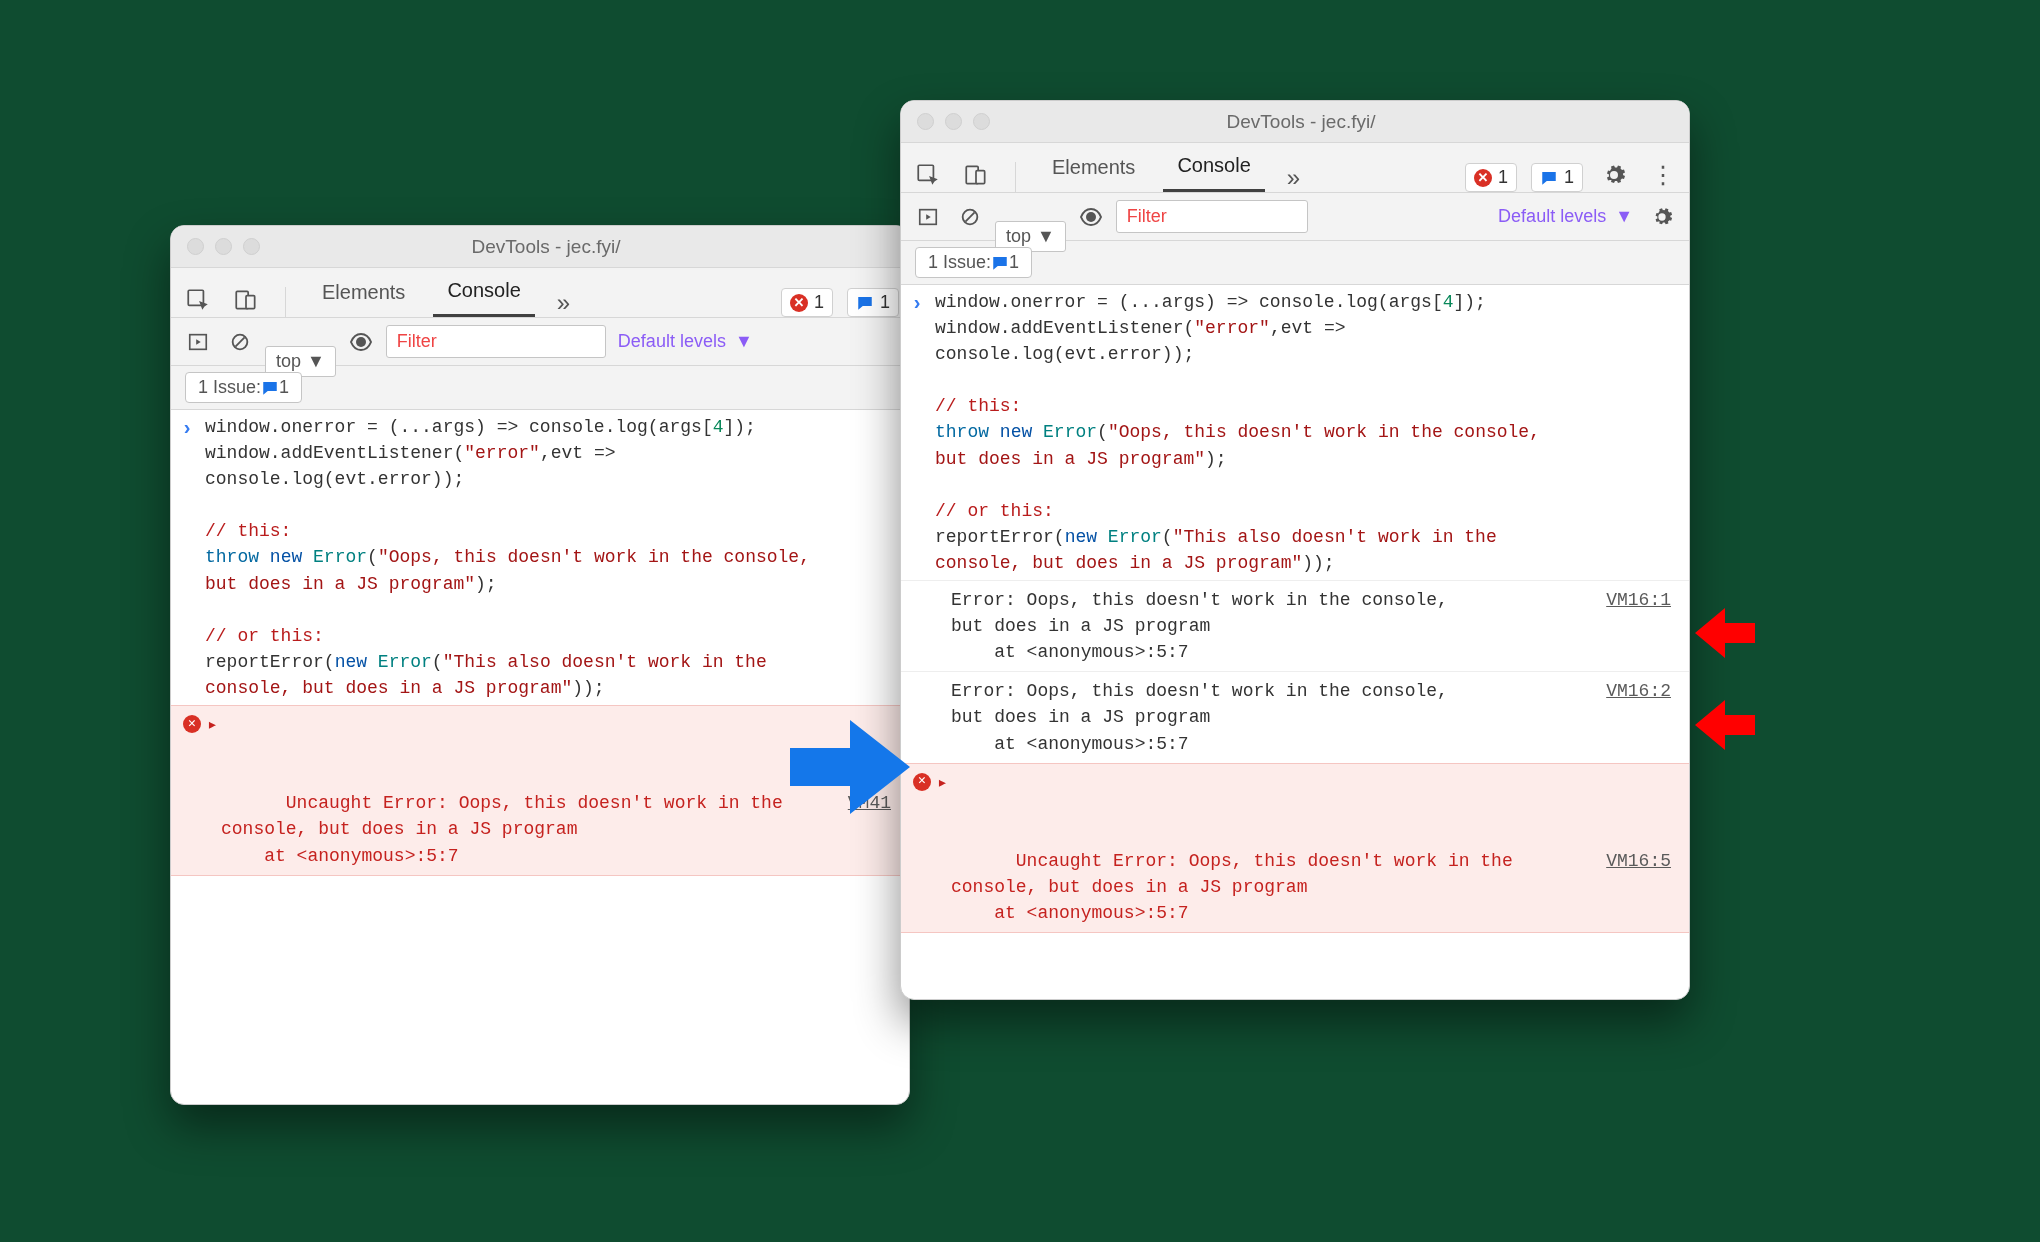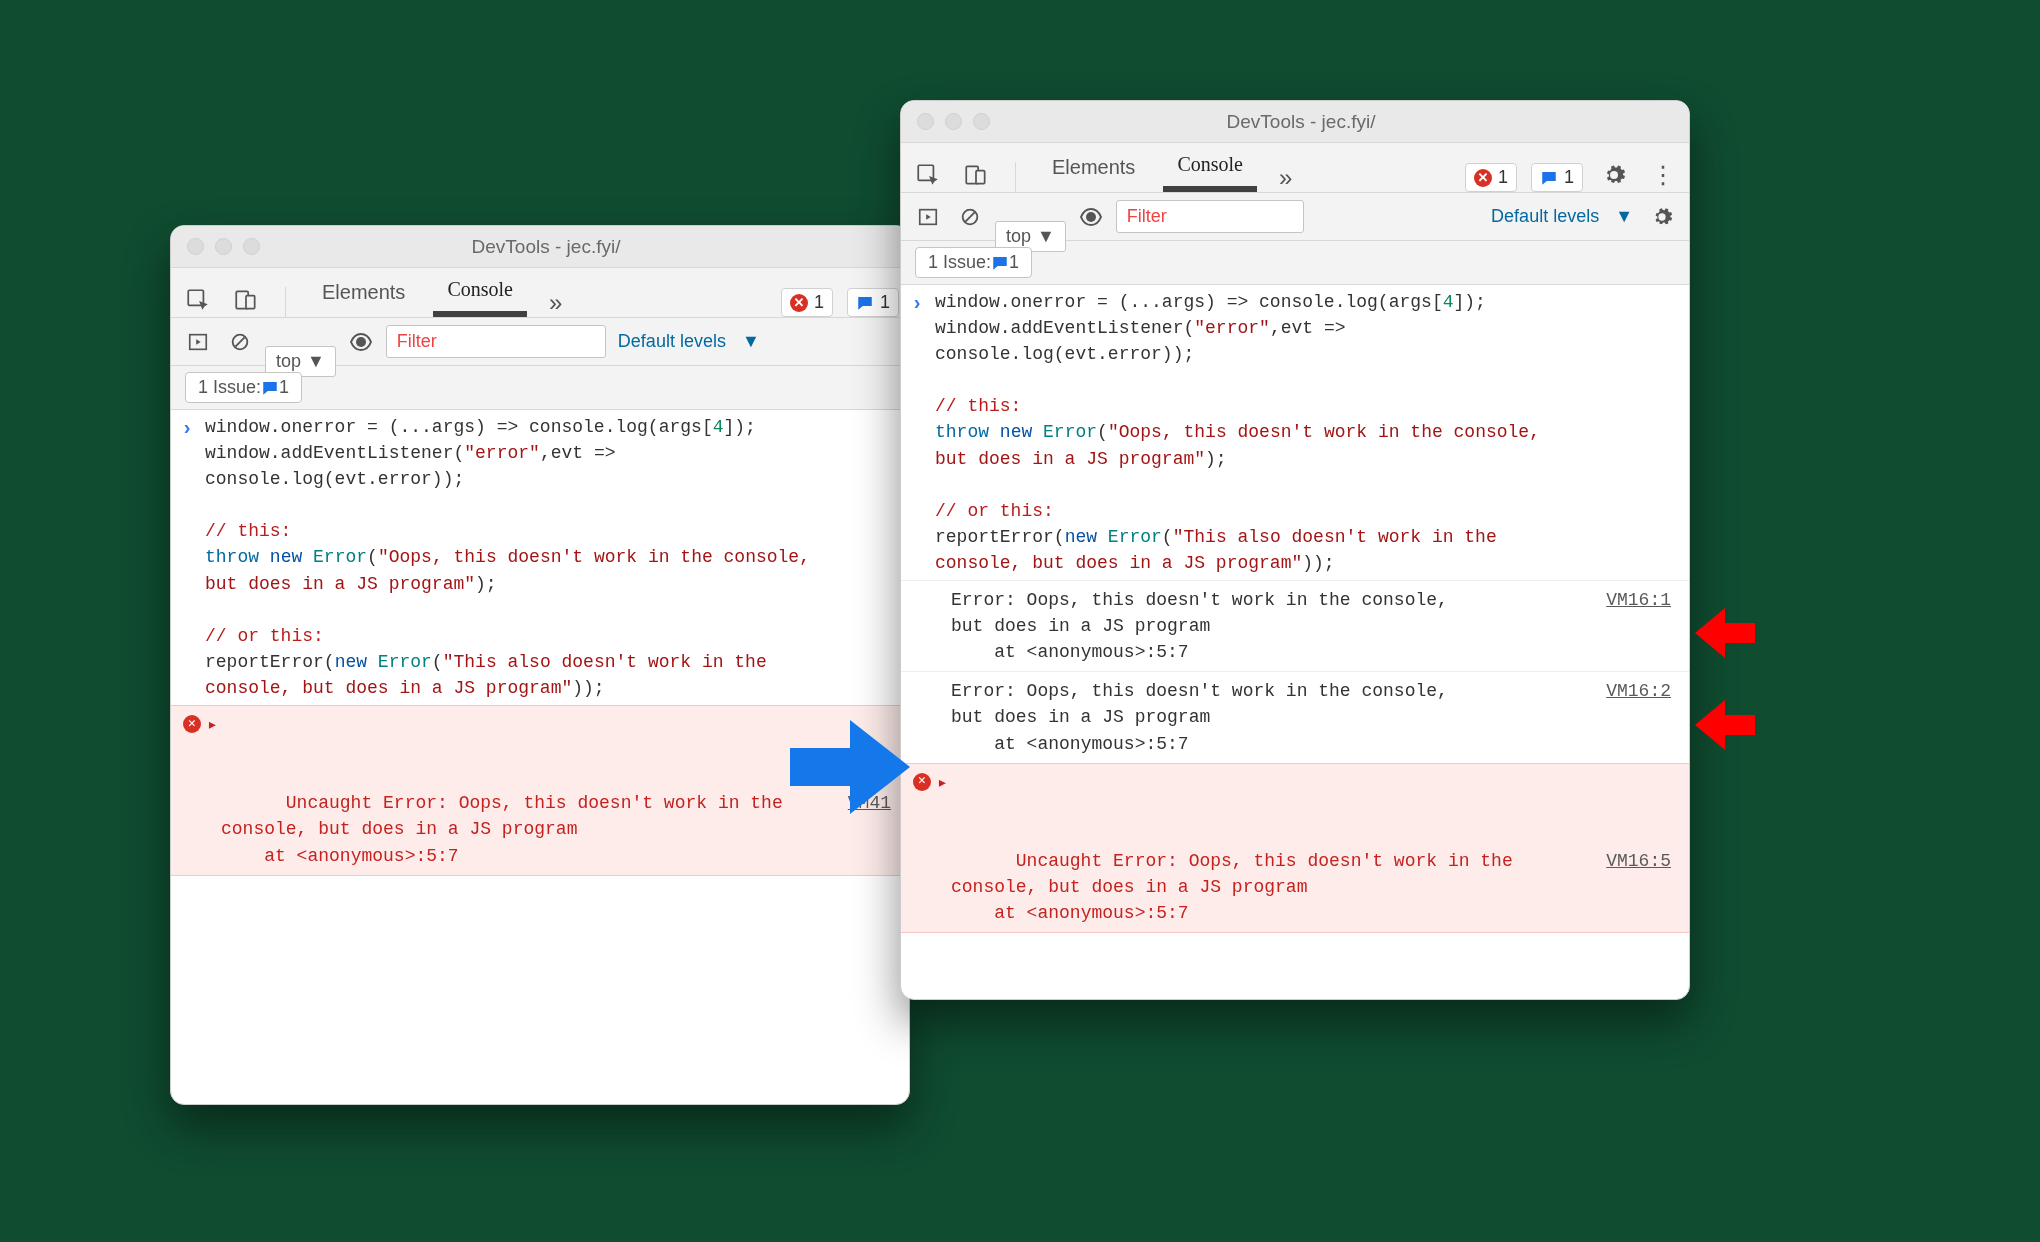--- a/index.html
+++ b/index.html
@@ -43,21 +43,21 @@
   }
   .tabbar .sep { width:1px; height:30px; background:#d7d7d7; margin:0 8px; }
   .iconbox {
     width:34px; height:34px; display:flex; align-items:center; justify-content:center;
     color:#555;
   }
   .tab {
     padding: 0 14px; height:50px; display:flex; align-items:center;
     color:#555; font-size:20px; cursor:pointer;
   }
-  .tab.active { color:#222; border-bottom: 6px solid #404040; font-weight:400;font-family:Liberation Serif, serif; }
+  .tab.active { color:#222; border-bottom: 3px solid #404040; font-weight:400; }
   .chev { color:#555; font-size:24px; padding:0 8px; }
   .badge {
     display:inline-flex; align-items:center; gap:6px;
     border:1px solid #d0d0d0; border-radius:4px;
     padding:3px 8px; font-size:18px; background:#fff;
   }
   .errcircle {
     width:18px;height:18px;border-radius:50%;background:#d93025;color:#fff;
     display:inline-flex;align-items:center;justify-content:center;font-size:13px;font-weight:bold;
   }
@@ -70,21 +70,21 @@
     background:#f3f3f3;
   }
   .ctxsel {
     border:1px solid #c5c5c5; border-radius:3px; padding:4px 10px;
     display:flex; align-items:flex-start; gap:6px; color:#555; background:#fff;margin-top:40px;
   }
   .filter {
     border:1px solid #c5c5c5; border-radius:3px; padding:5px 10px;
     color:#ef4444; background:#fff; min-width:150px; flex:1; max-width: 220px;
   }
-  .levels { color:#0369a1; display:flex; align-items:center; gap:16px; padding:0 4px; }
+  .levels { color:#8b5cf6; display:flex; align-items:center; gap:9px; padding:0 4px; }
   .issuesbar {
     height:44px; border-bottom:1px solid #d7d7d7;
     display:flex; align-items:center; padding:0 14px; background:#f3f3f3;
   }
   .issuechip {
     border:1px solid #c5c5c5; background:#fff; border-radius:4px;
     padding:4px 12px; display:flex; align-items:center; color:#555;
   }
   .consolebody {
     font-family: Menlo, Consolas, "Courier New", monospace;

